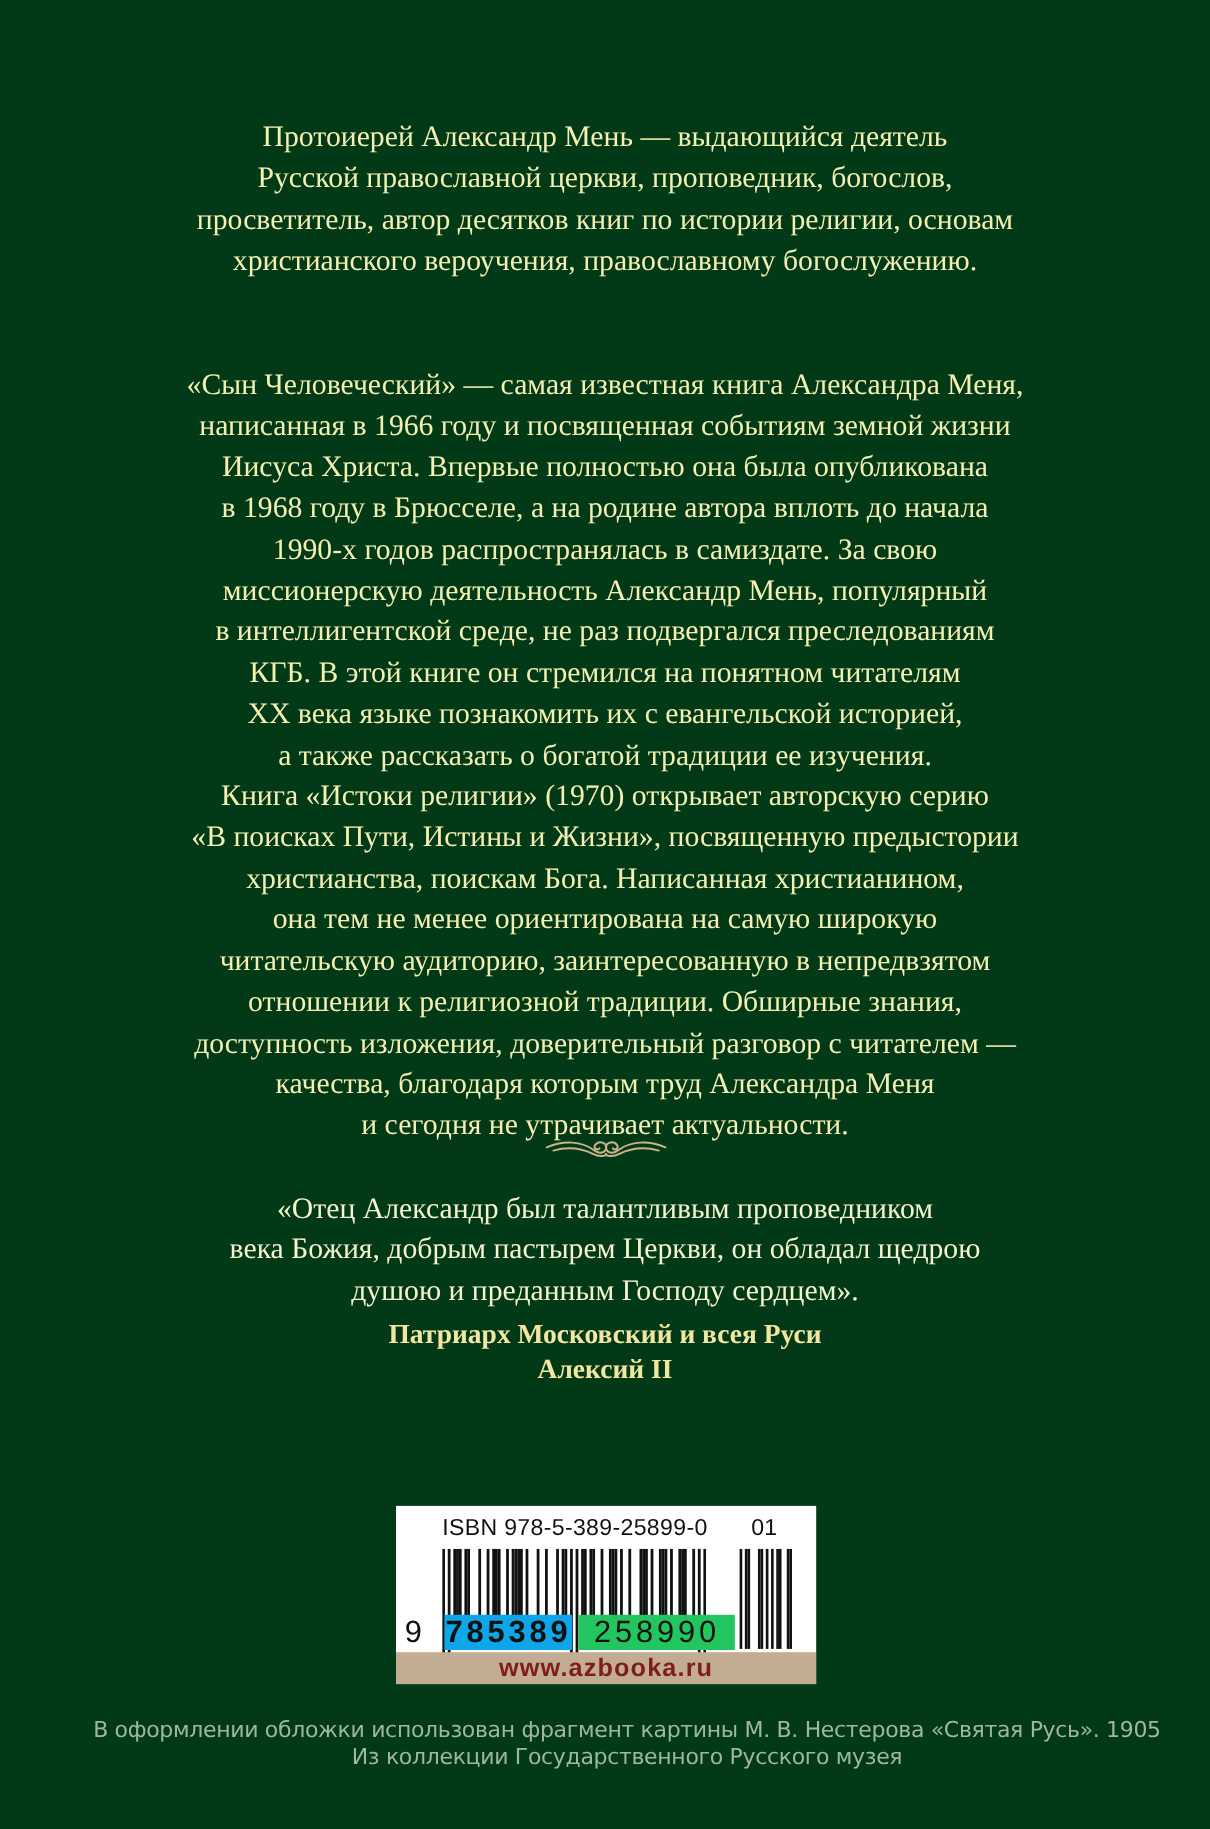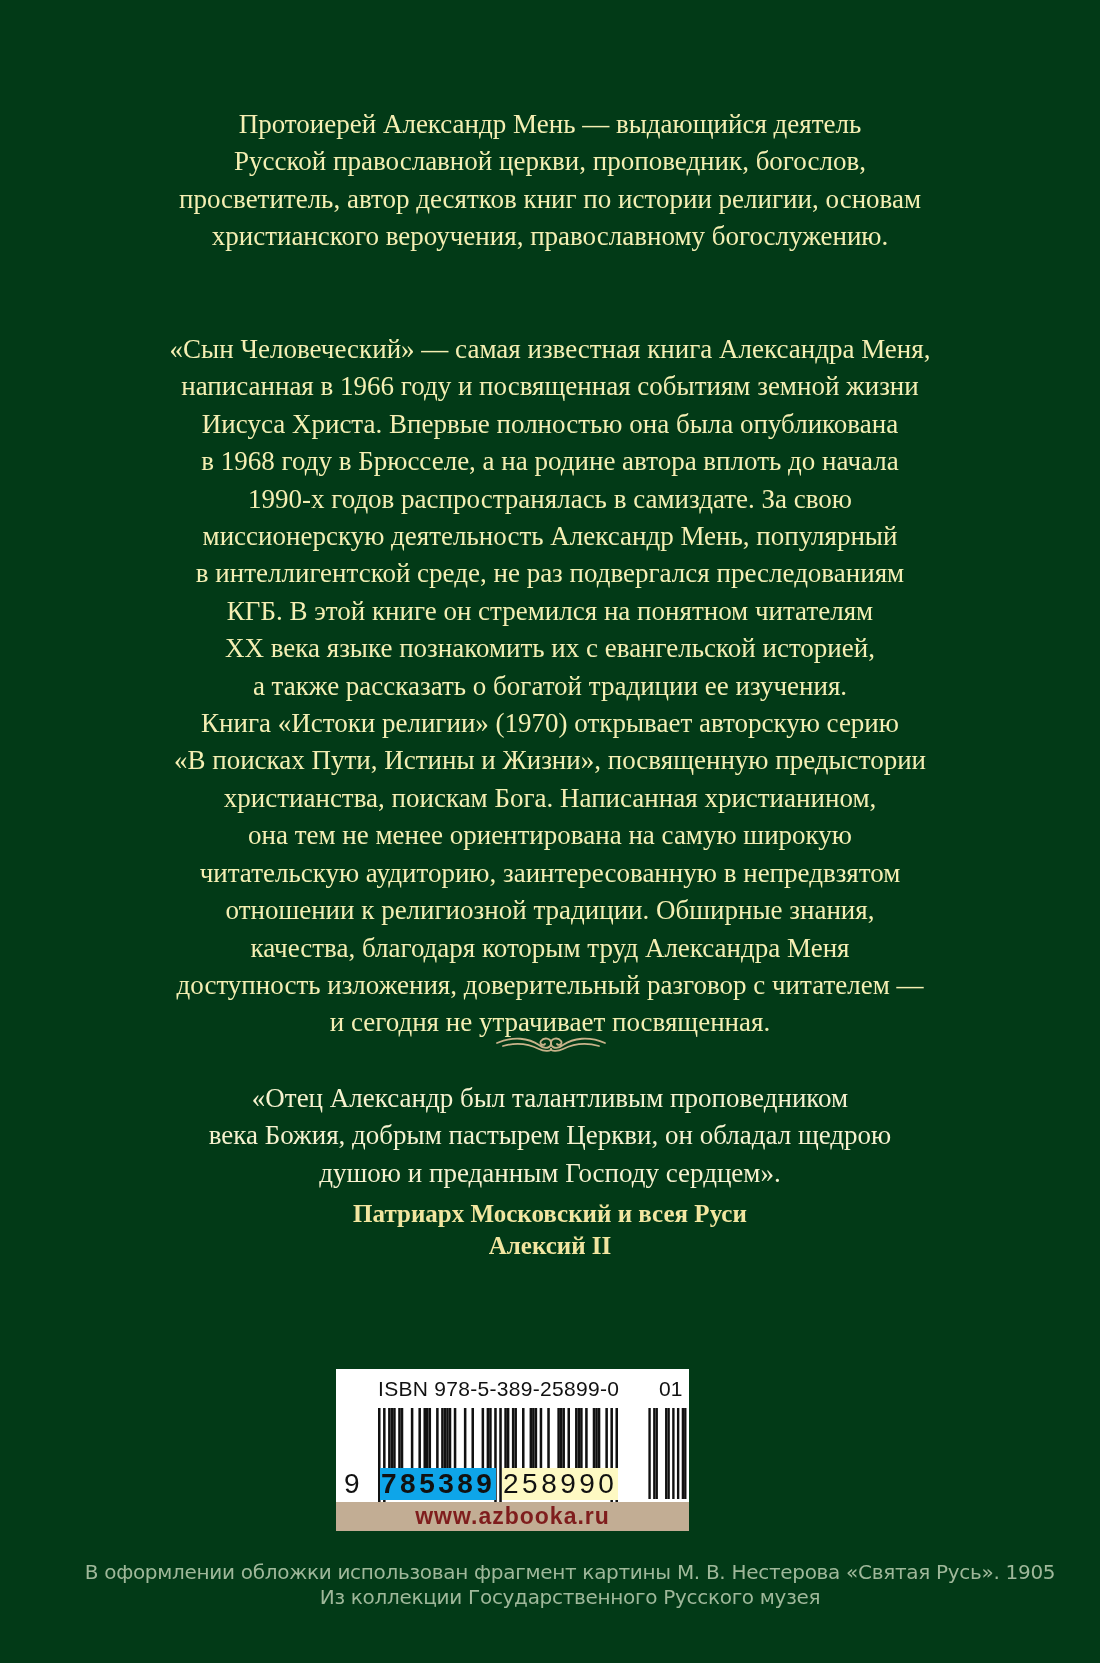--- a/index.html
+++ b/index.html
@@ -19,21 +19,21 @@
   #para2 { top: 331px; }
   #ornament { position: absolute; left: 495px; top: 1032px; width: 112px; height: 22px; }
   #quote { top: 1080px; }
   #quote .line { color: #f7f2cf; }
   #signature { top: 1198px; }
   #signature .line {
     font-weight: bold; font-size: 25px; line-height: 32px;
     color: #f2e6a0;
   }
   #barcode-box {
-    position: absolute; left: 336px; top: 1369px; width: 353px; height: 162px;
+    position: absolute; left: 360px; top: 1369px; width: 382px; height: 162px;
     background: #ffffff; overflow: hidden;
   }
   #isbn-label {
     position: absolute; left: 42px; top: 8px;
     font-family: "Liberation Sans", "DejaVu Sans", sans-serif;
     font-size: 21px; color: #111; letter-spacing: 0.3px; white-space: nowrap;
   }
   #addon-label {
     position: absolute; left: 323px; top: 8px;
     font-family: "Liberation Sans", "DejaVu Sans", sans-serif;
@@ -41,21 +41,21 @@
   }
   #bars { position: absolute; left: 42px; top: 39px; width: 240px; height: 96px; }
   #addon-bars { position: absolute; left: 310px; top: 39px; width: 50px; height: 91px; }
   #ean-digits {
     position: absolute; left: 8px; top: 99px;
     font-family: "Liberation Sans", "DejaVu Sans", sans-serif;
     font-size: 28px; color: #111; white-space: nowrap;
   }
   #ean-first { position: absolute; left: 0; top: 0; }
   #ean-left { position: absolute; left: 36px; top: 0; letter-spacing: 3.5px; background: #0ea5e9; padding: 0 1px; font-weight: bold; }
-  #ean-right { position: absolute; left: 158px; top: 0; letter-spacing: 3.5px; background: #fef9c3; padding: 0 1px; }
+  #ean-right { position: absolute; left: 158px; top: 0; letter-spacing: 3.5px; background: #22c55e; padding: 0 14px; }
   #url-band {
     position: absolute; left: 0; bottom: 0; width: 100%; height: 29px;
     background: #c2ad94; text-align: center;
   }
   #url-text {
     font-family: "Liberation Sans", "DejaVu Sans", sans-serif;
     font-weight: bold; font-size: 23px; line-height: 29px; color: #7f1d1d; letter-spacing: 1px;
   }
   #footer { top: 1560px; }
   #footer .line {
@@ -83,23 +83,23 @@
   <span class="line">в интеллигентской среде, не раз подвергался преследованиям</span>
   <span class="line">КГБ. В этой книге он стремился на понятном читателям</span>
   <span class="line">XX века языке познакомить их с евангельской историей,</span>
   <span class="line">а также рассказать о богатой традиции ее изучения.</span>
   <span class="line">Книга «Истоки религии» (1970) открывает авторскую серию</span>
   <span class="line">«В поисках Пути, Истины и Жизни», посвященную предыстории</span>
   <span class="line">христианства, поискам Бога. Написанная христианином,</span>
   <span class="line">она тем не менее ориентирована на самую широкую</span>
   <span class="line">читательскую аудиторию, заинтересованную в непредвзятом</span>
   <span class="line">отношении к религиозной традиции. Обширные знания,</span>
+  <span class="line">доступность изложения, доверительный разговор с читателем —</span>
   <span class="line">качества, благодаря которым труд Александра Меня</span>
-  <span class="line">доступность изложения, доверительный разговор с читателем —</span>
-  <span class="line">и сегодня не утрачивает посвященная.</span>
+  <span class="line">и сегодня не утрачивает актуальности.</span>
 </div>
 
 <svg id="ornament" viewBox="0 0 112 22">
   <g fill="none" stroke="#c8b38a" stroke-width="1.8" stroke-linecap="round">
     <path d="M2 11 C 18 4, 34 6, 44 13 C 50 18, 56 16, 56 11 C 56 6, 49 5, 46 9 C 44 12, 48 14, 50 12"></path>
     <path d="M110 11 C 94 4, 78 6, 68 13 C 62 18, 56 16, 56 11 C 56 6, 63 5, 66 9 C 68 12, 64 14, 62 12"></path>
     <path d="M8 14 C 22 10, 34 12, 44 17 C 50 20, 56 19, 56 17"></path>
     <path d="M104 14 C 90 10, 78 12, 68 17 C 62 20, 56 19, 56 17"></path>
   </g>
 </svg>

